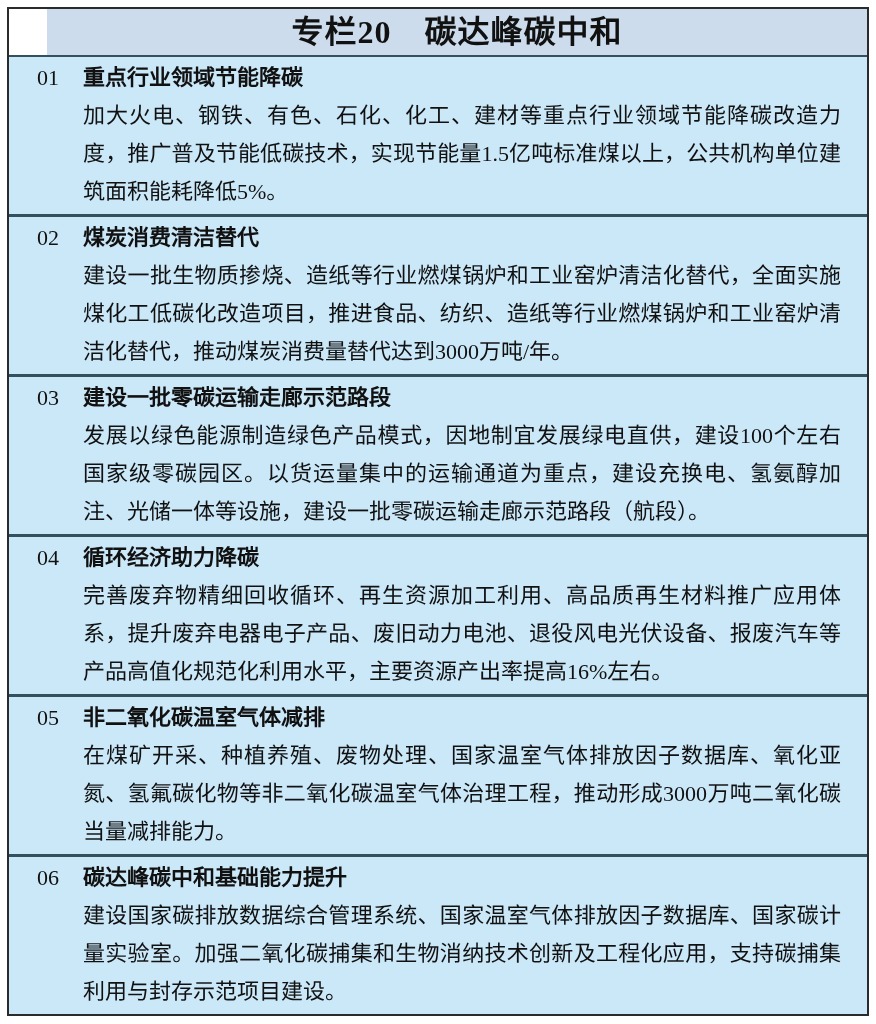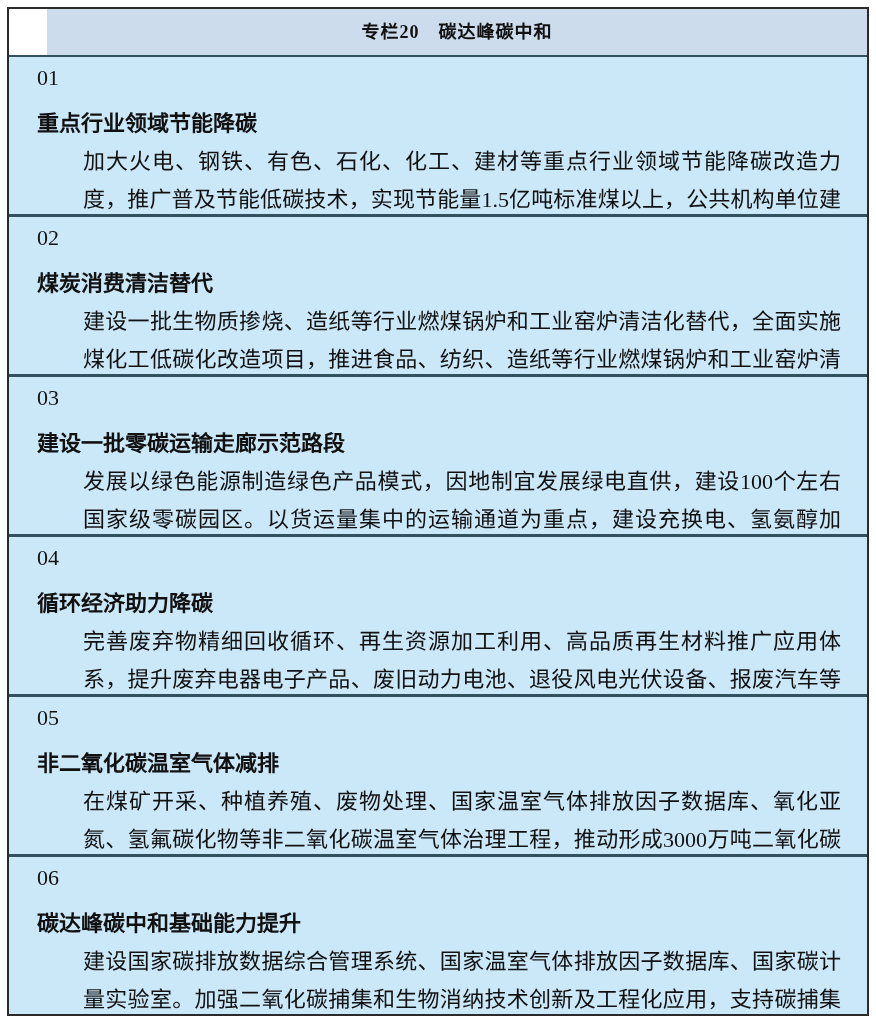--- a/index.html
+++ b/index.html
@@ -25,40 +25,39 @@
     left: 7px; top: 7px; right: 7px; bottom: 8px;
     border: 2px solid var(--border);
     display: flex;
     flex-direction: column;
     overflow: hidden;
   }
   .panel-header {
     background: var(--header-bg);
     text-align: center;
     font-weight: bold;
-    font-size: 18px;
+    font-size: 32px;
     line-height: 30px;
     padding: 8px 0 8px 0;
     flex: 0 0 auto;
     letter-spacing: 1px;
     margin-left: 38px;
   }
   .section {
     background: var(--section-bg);
     border-top: 3px solid var(--divider);
     flex: 1 1 auto;
     padding: 2px 26px 5px 28px;
     overflow: hidden;
   }
   .section-head {
     display: flex;
     align-items: baseline;
     font-size: 22px;
     line-height: 38px;
-    flex-direction: column;
   }
   .section-num {
     flex: 0 0 46px;
     font-size: 22px;
   }
   .section-heading {
     font-weight: bold;
     font-size: 22px;
     font-family: Liberation Serif, serif;
   }

